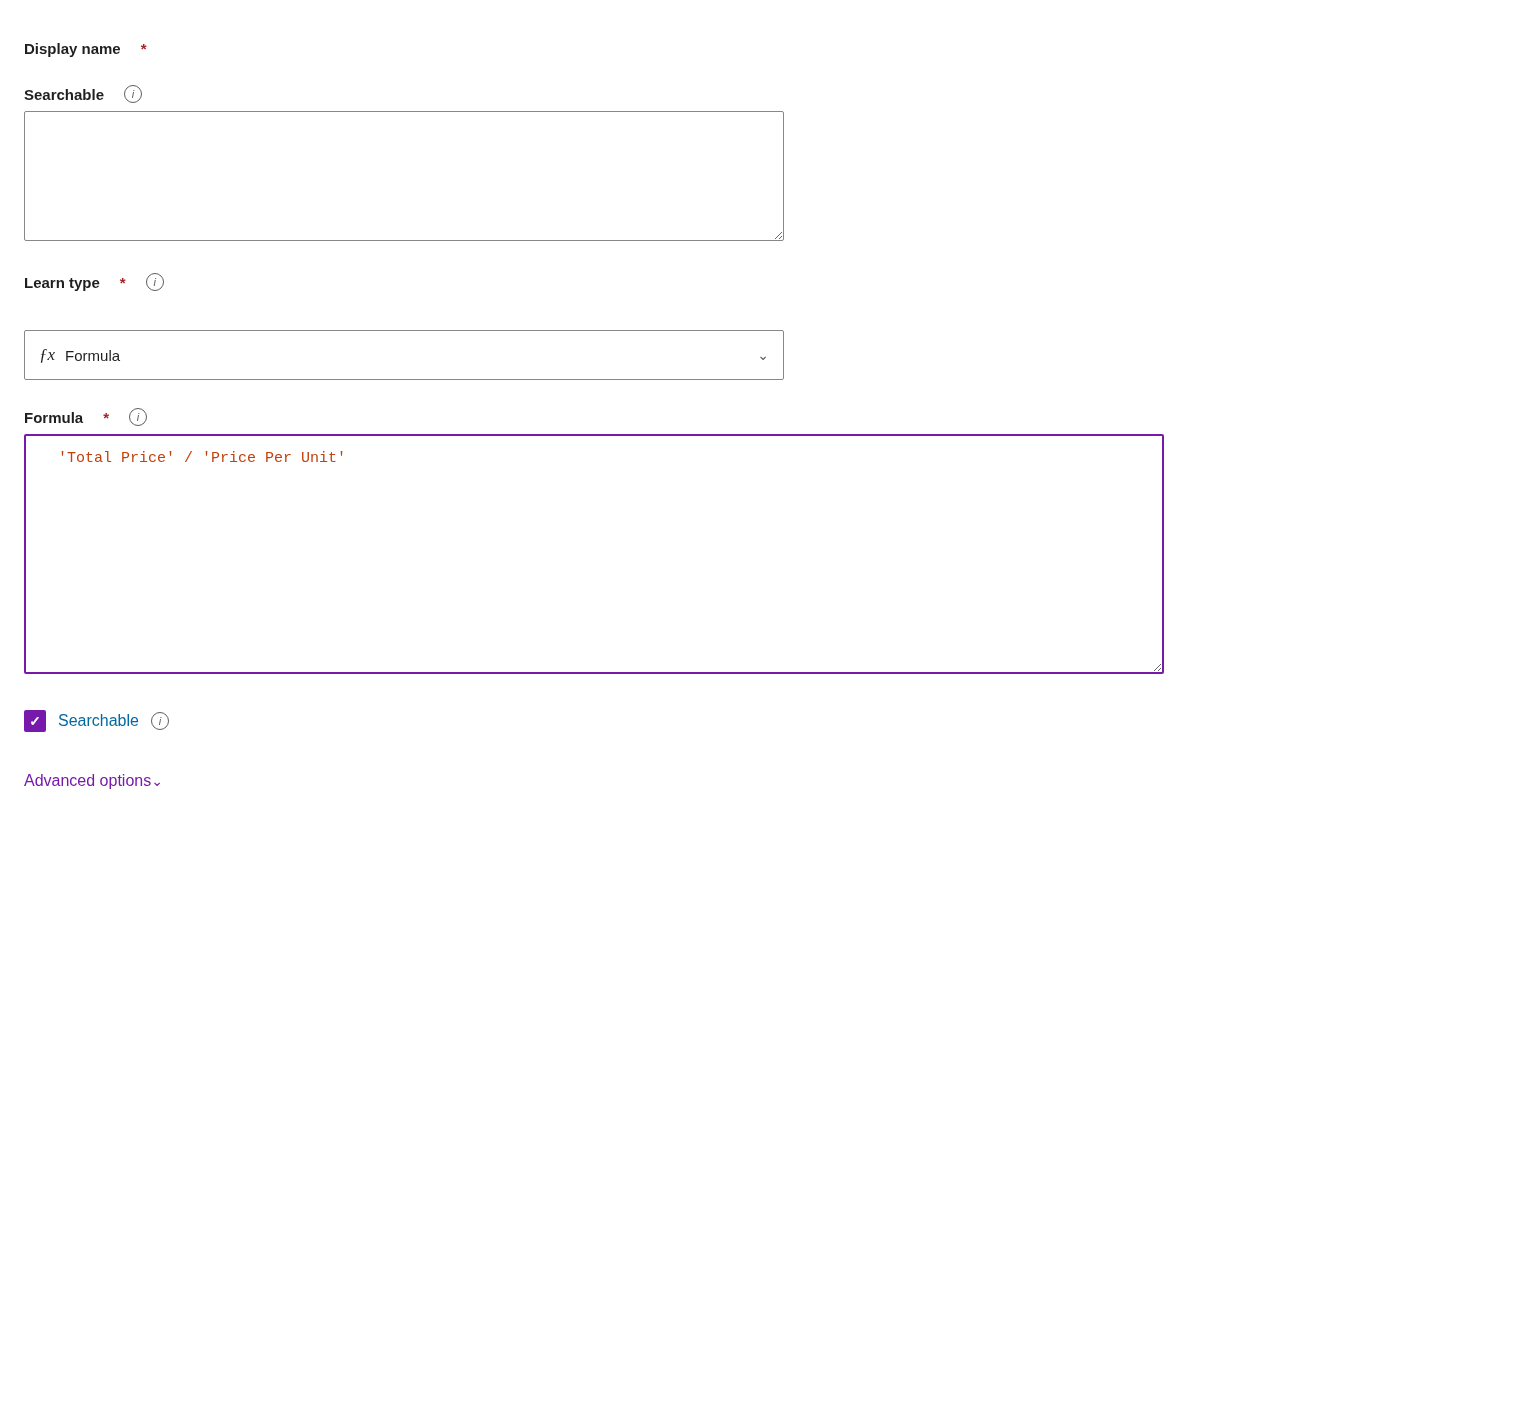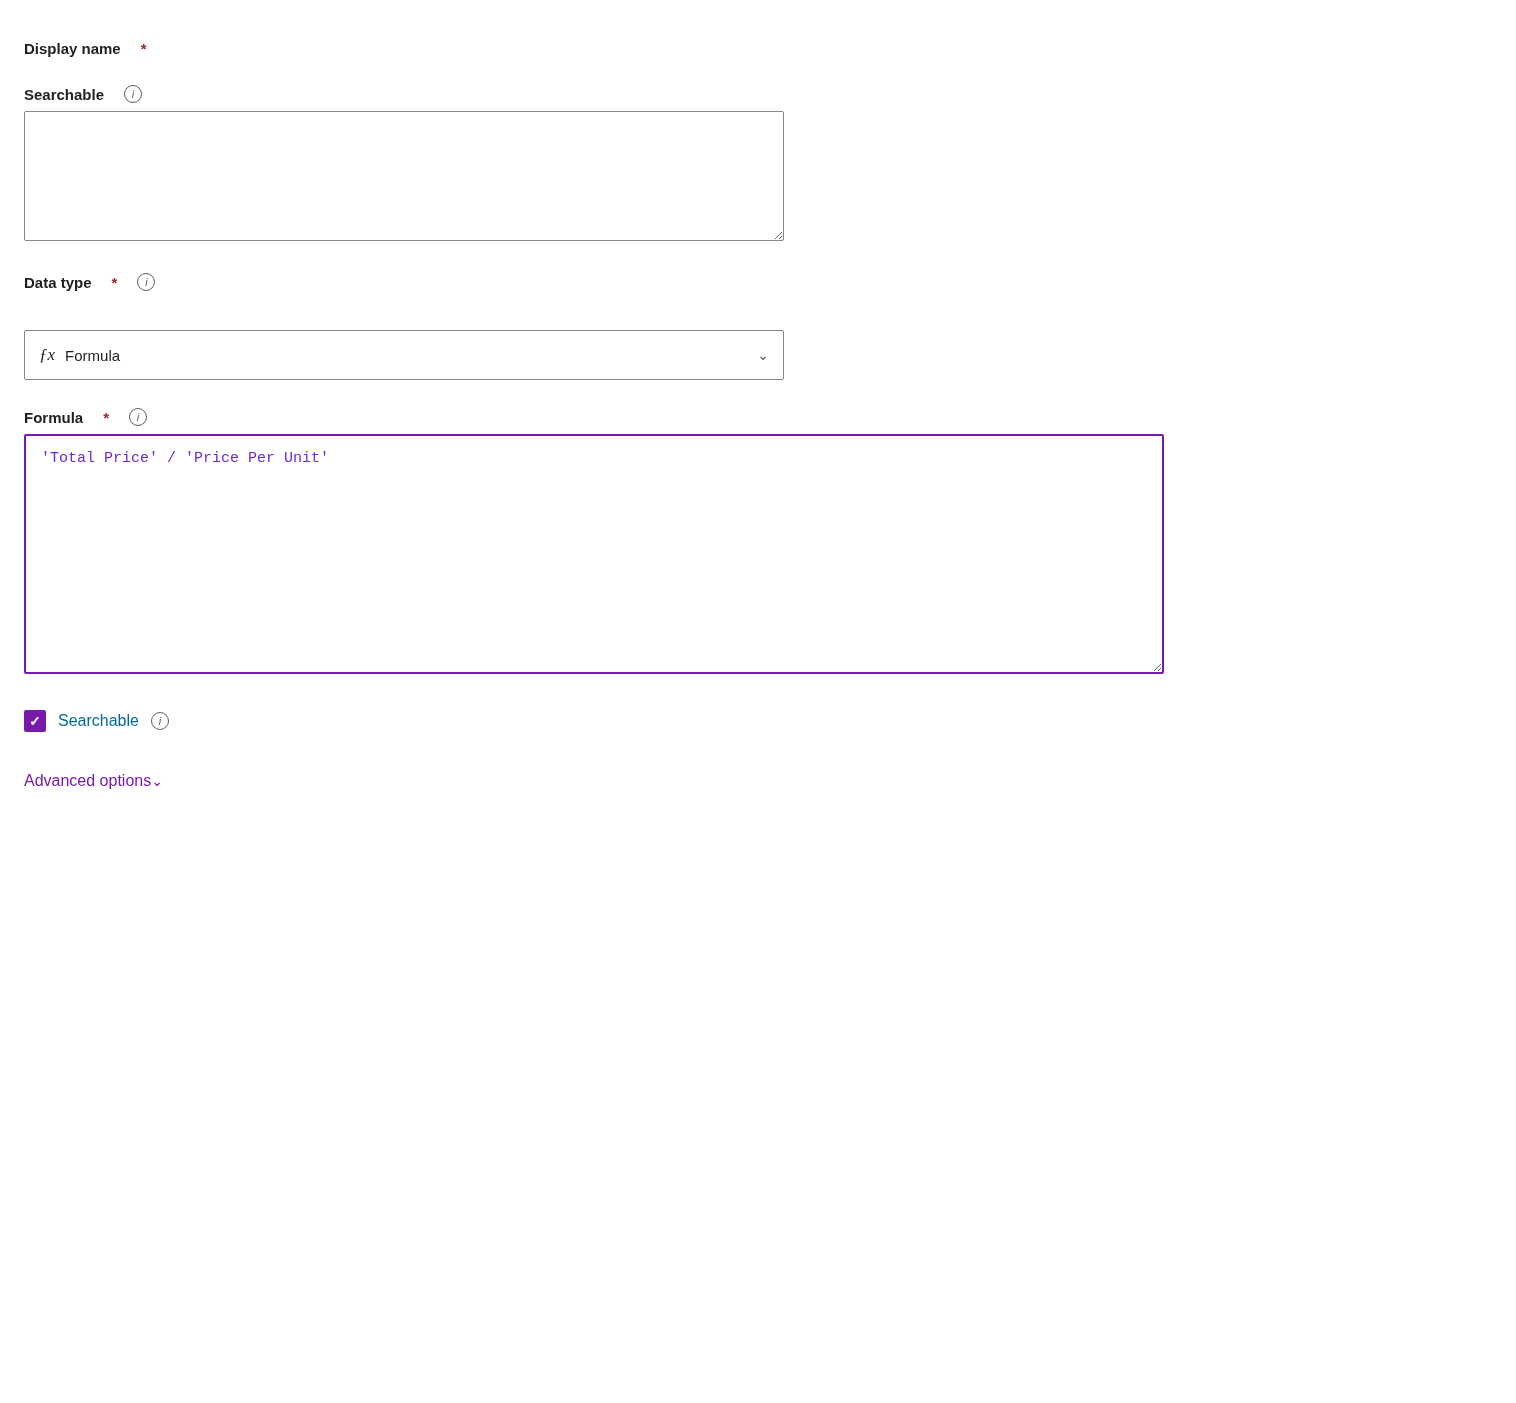--- a/index.html
+++ b/index.html
@@ -164,24 +164,24 @@
     .chevron-icon {
       font-size: 14px;
       color: #605e5c;
     }
 
     .formula-textarea {
       width: 100%;
       height: 240px;
       border: 2px solid #7719aa;
       border-radius: 2px;
-      padding: 14px 15px;
+      padding: 14px 32px;
       font-size: 15px;
       font-family: 'Courier New', Courier, monospace;
-      color: #6d28d9;
+      color: #c2410c;
       background: #fff;
       outline: none;
       resize: vertical;
     }
 
     .formula-group {
       margin-bottom: 32px;
       max-width: 1140px;
     }
 
@@ -256,21 +256,21 @@
   <div class="field-group">
     <div class="field-label">
       <span>Searchable</span>
       <span class="info-icon">i</span>
     </div>
     <textarea class="textarea-input" style=""></textarea>
   </div>
 
   <div class="field-group">
     <div class="field-label">
-      <span>Data type</span>
+      <span>Learn type</span>
       <span class="required-star">*</span>
       <span class="info-icon">i</span>
     </div>
     <div class="select-wrapper">
       <div class="select-display">
         <div class="select-left">
           <span class="fx-icon">ƒx</span>
           <span>Formula</span>
         </div>
         <span class="chevron-icon">⌄</span>

